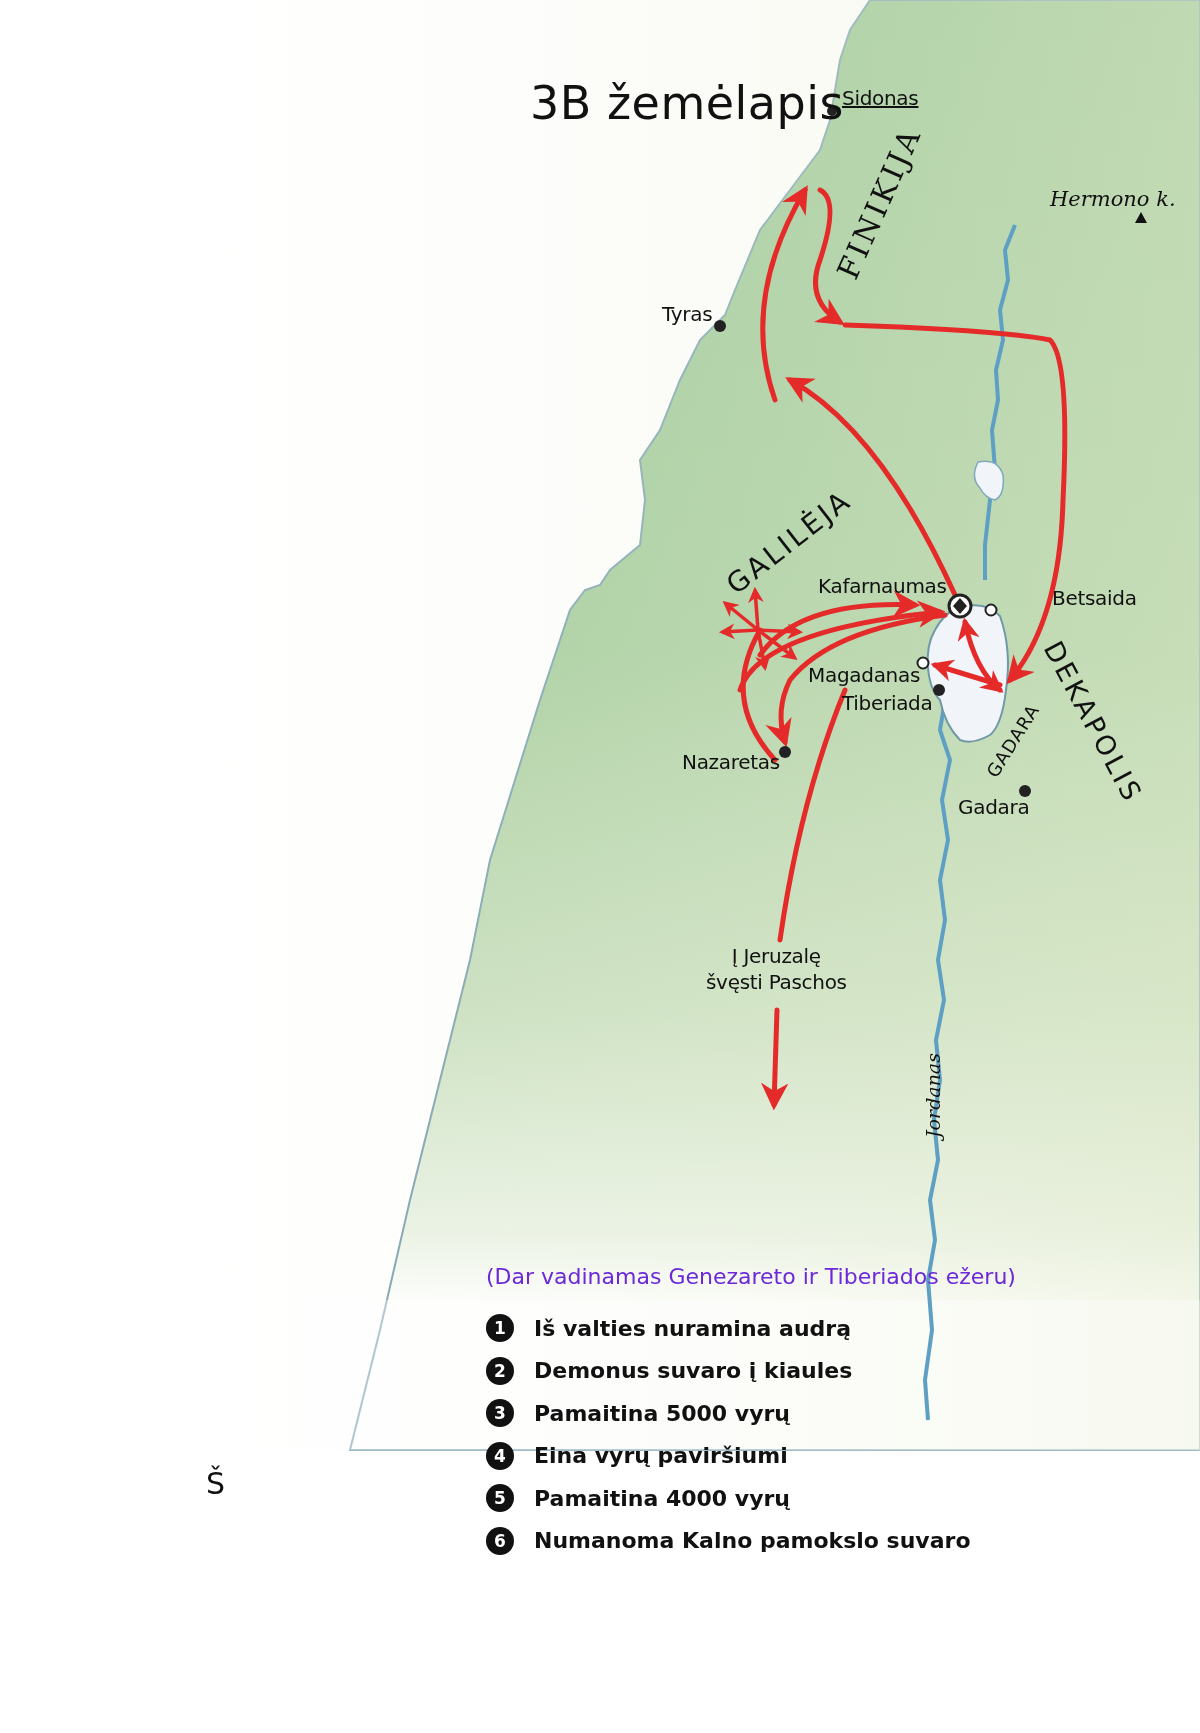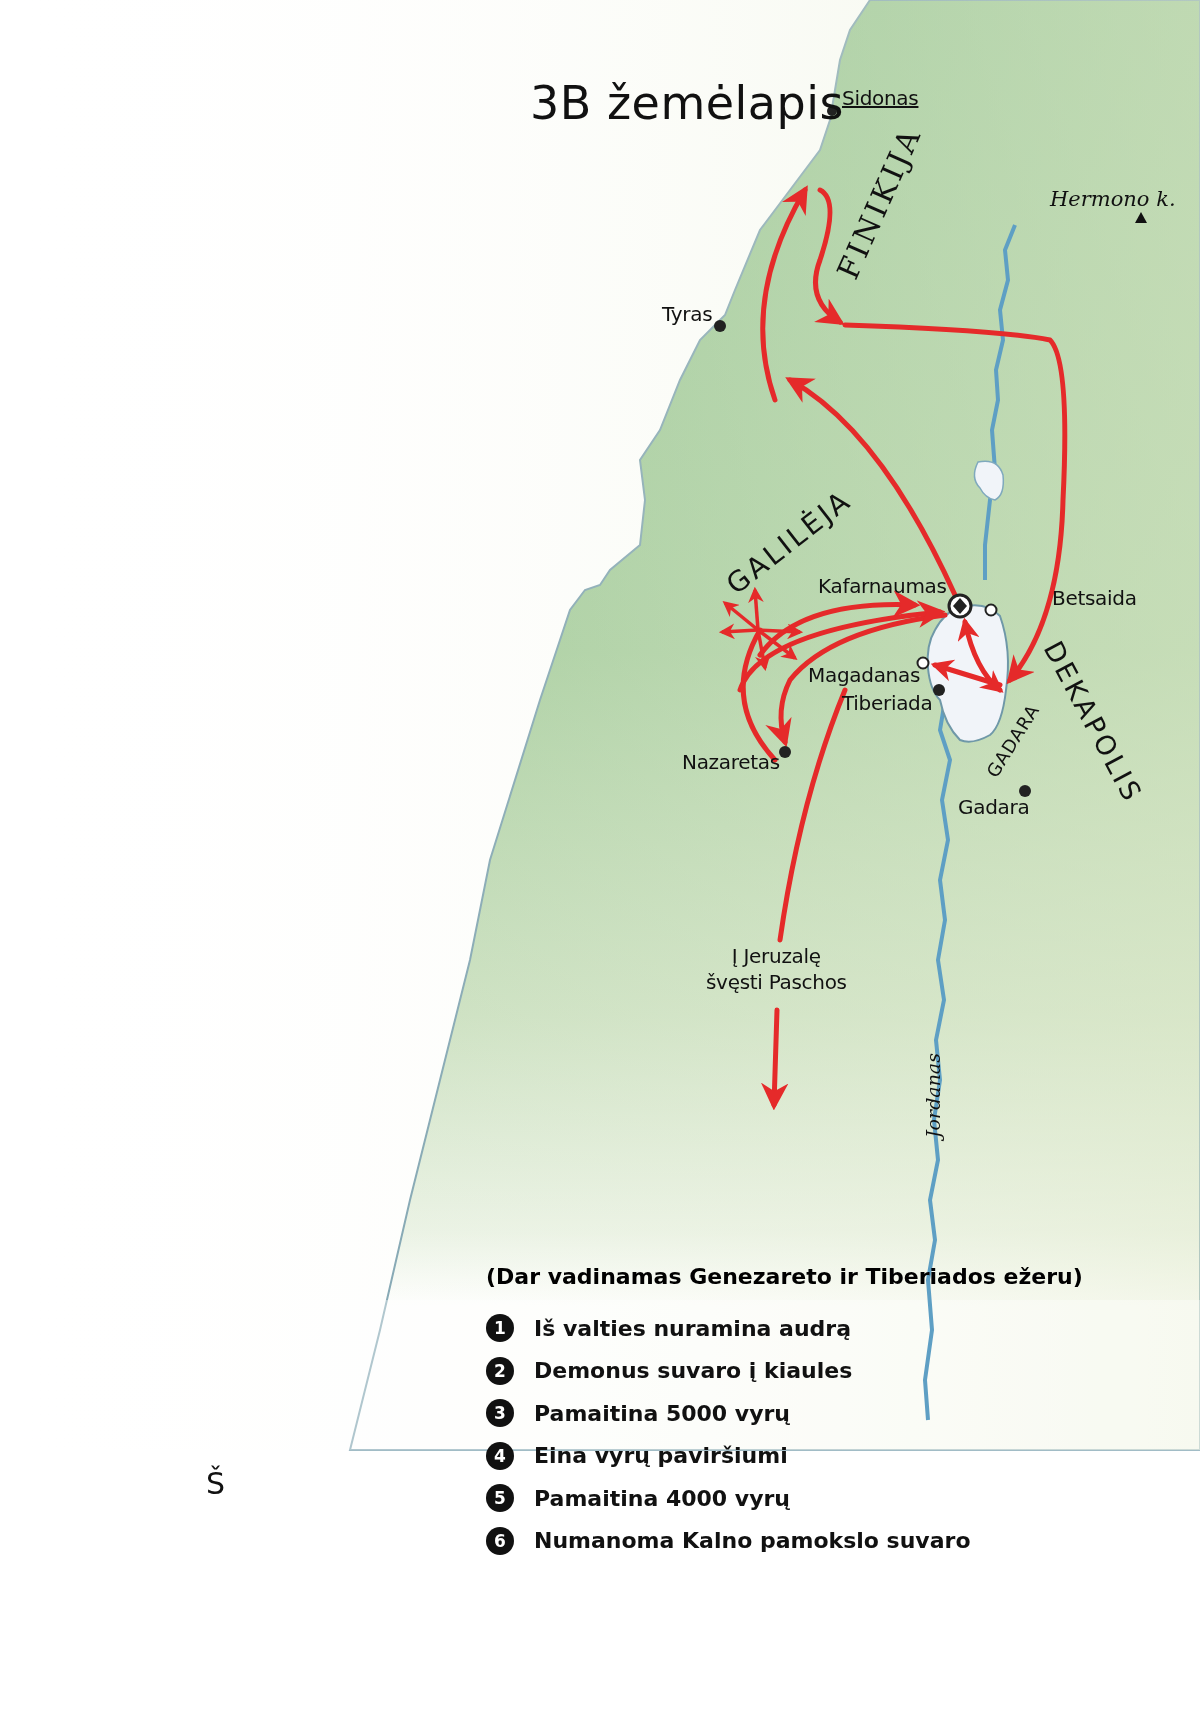--- a/index.html
+++ b/index.html
@@ -5,21 +5,21 @@
   html, body { margin:0; padding:0; background:#ffffff; }
   body { width:1200px; height:1733px; position:relative; overflow:hidden; font-family:"DejaVu Sans", sans-serif; }
   #map { position:absolute; left:0; top:0; width:1200px; height:1733px; }
   .lbl { position:absolute; color:#111; white-space:nowrap; font-family:"DejaVu Sans", sans-serif; }
   .city { font-size:20px; letter-spacing:-0.3px; }
   .region { font-size:28px; letter-spacing:3px; transform-origin:left top; }
   .serif-it { font-family:"DejaVu Serif", serif; font-style:italic; }
   #title { left:514px; top:76px; font-size:46px; font-weight:normal; letter-spacing:0.5px;margin-left:16px; }
   #legend { position:absolute; left:486px; top:1258px; width:620px; }
   #legend-title { font-size:33px; font-weight:bold; color:#111; letter-spacing:0.2px; }
-  #legend-sub { font-size:22px; color:#000000; margin-top:6px;font-weight:bold; }
+  #legend-sub { font-size:22px; color:#6d28d9; margin-top:6px; }
   #legend-list { list-style:none; margin:18px 0 0 0; padding:0; }
   #legend-list li { display:flex; align-items:center; height:42.5px; font-size:22px; font-weight:bold; color:#111; }
   .num { width:28px; height:28px; border-radius:50%; background:#111; color:#fff; font-size:17px; font-weight:bold; display:inline-flex; align-items:center; justify-content:center; margin-right:20px; }
   #compass { position:absolute; left:206px; top:1466px; font-size:30px; color:#111; }
 </style>
 </head>
 <body>
 
 <svg id="map" viewBox="0 0 1200 1733" width="1200" height="1733" xmlns="http://www.w3.org/2000/svg">
   <defs>

